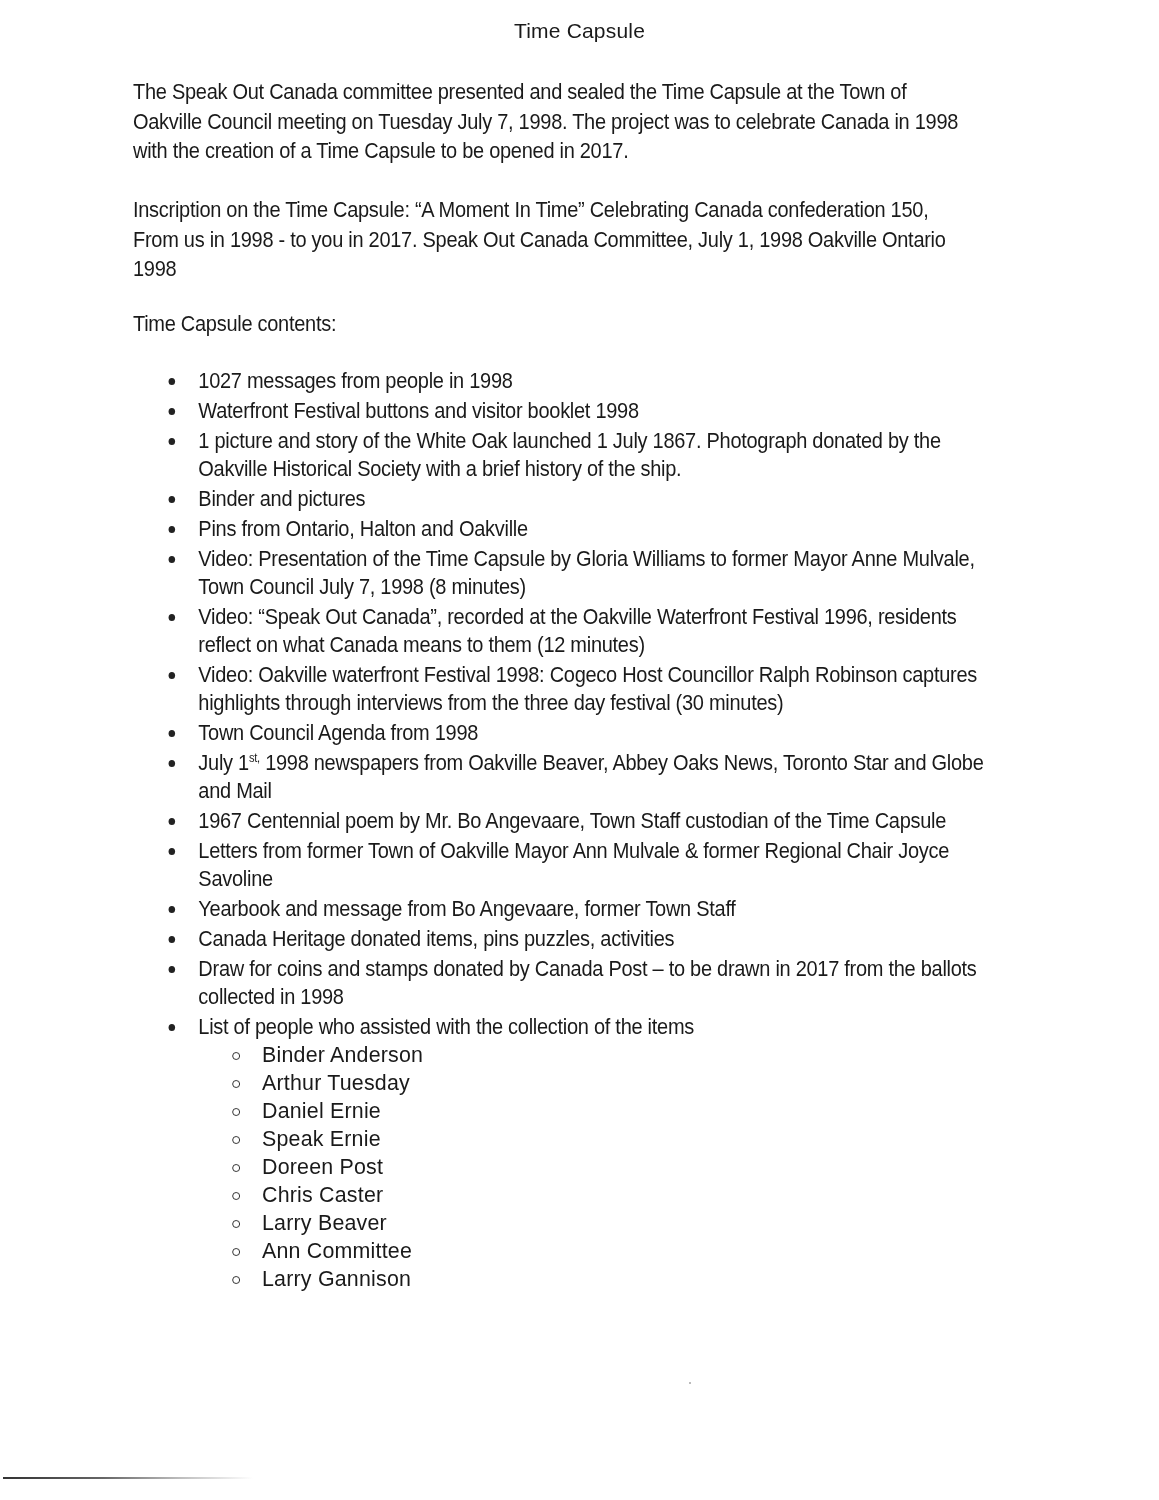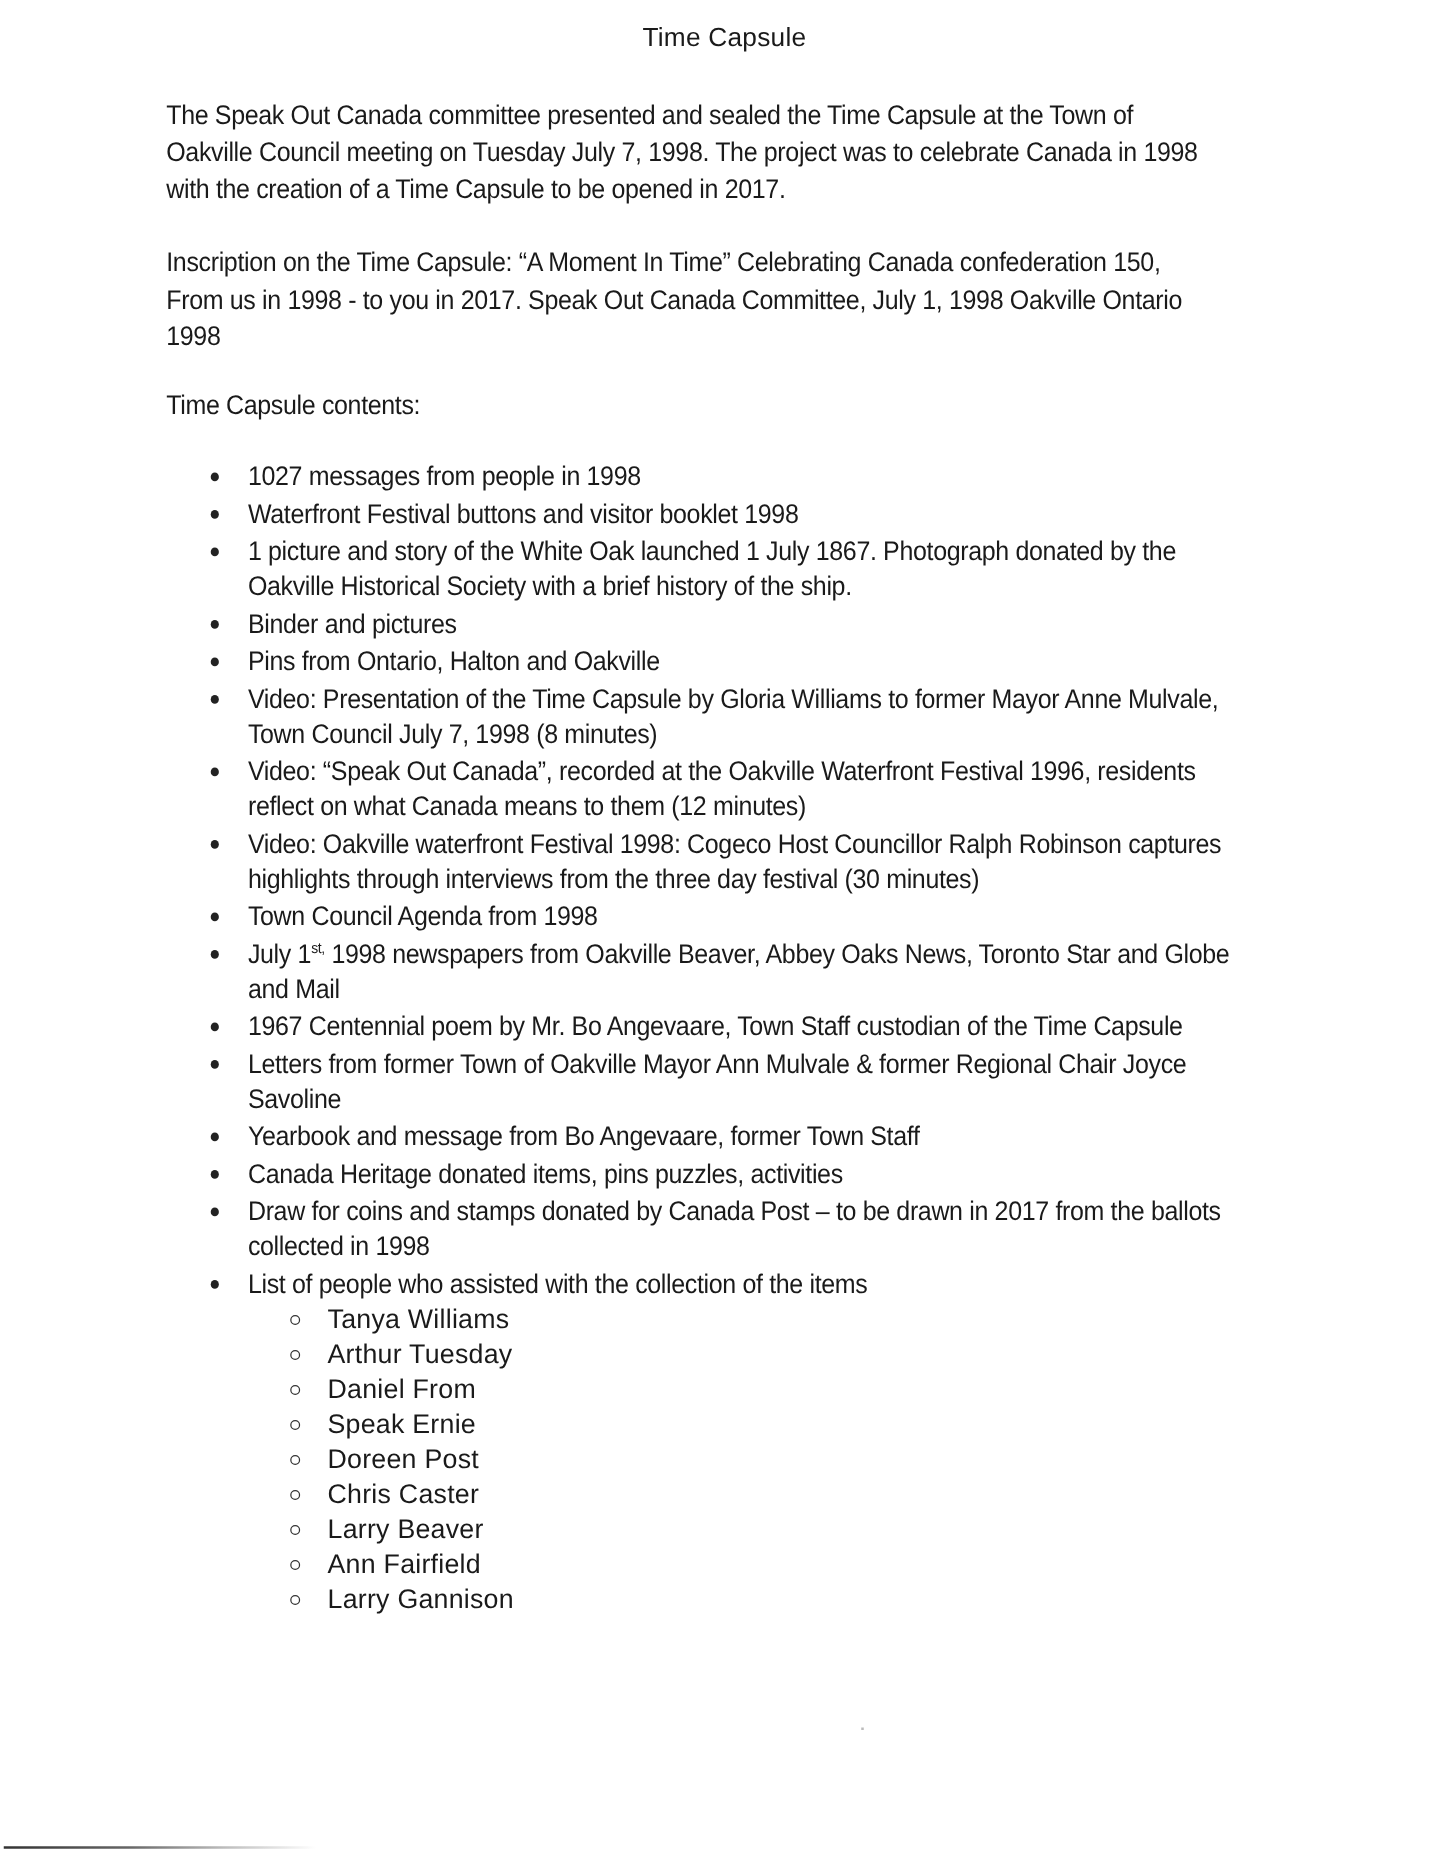--- a/index.html
+++ b/index.html
@@ -62,28 +62,28 @@
     <li><span class="bullet"></span><span>Video: Oakville waterfront Festival 1998: Cogeco Host Councillor Ralph Robinson captures highlights through interviews from the three day festival (30 minutes)</span></li>
     <li><span class="bullet"></span><span>Town Council Agenda from 1998</span></li>
     <li><span class="bullet"></span><span><span>July 1</span><sup>st,</sup><span> 1998 newspapers from Oakville Beaver, Abbey Oaks News, Toronto Star and Globe and Mail</span></span></li>
     <li><span class="bullet"></span><span>1967 Centennial poem by Mr. Bo Angevaare, Town Staff custodian of the Time Capsule</span></li>
     <li><span class="bullet"></span><span>Letters from former Town of Oakville Mayor Ann Mulvale &amp; former Regional Chair Joyce Savoline</span></li>
     <li><span class="bullet"></span><span>Yearbook and message from Bo Angevaare, former Town Staff</span></li>
     <li><span class="bullet"></span><span>Canada Heritage donated items, pins puzzles, activities</span></li>
     <li><span class="bullet"></span><span>Draw for coins and stamps donated by Canada Post – to be drawn in 2017 from the ballots collected in 1998</span></li>
     <li><span class="bullet"></span><span>List of people who assisted with the collection of the items</span>
       <ul class="sub">
-        <li><span class="circ"></span><span>Tanya Williams</span></li>
+        <li><span class="circ"></span><span>Binder Anderson</span></li>
         <li><span class="circ"></span><span>Arthur Tuesday</span></li>
-        <li><span class="circ"></span><span>Daniel From</span></li>
+        <li><span class="circ"></span><span>Daniel Ernie</span></li>
         <li><span class="circ"></span><span>Speak Ernie</span></li>
         <li><span class="circ"></span><span>Doreen Post</span></li>
         <li><span class="circ"></span><span>Chris Caster</span></li>
         <li><span class="circ"></span><span>Larry Beaver</span></li>
-        <li><span class="circ"></span><span>Ann Fairfield</span></li>
+        <li><span class="circ"></span><span>Ann Committee</span></li>
         <li><span class="circ"></span><span>Larry Gannison</span></li>
       </ul>
     </li>
   </ul>
 
   <div class="speck"></div>
   <div class="scanline"></div>
 </div>
 
 </body></html>

